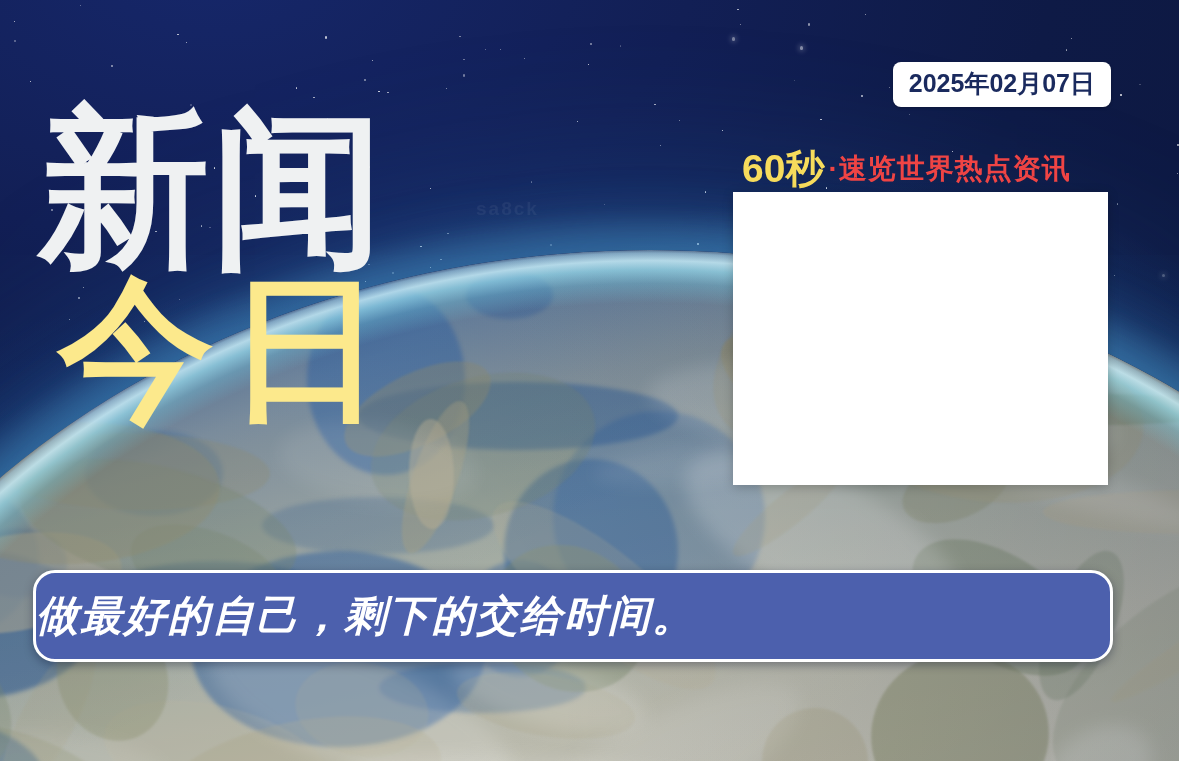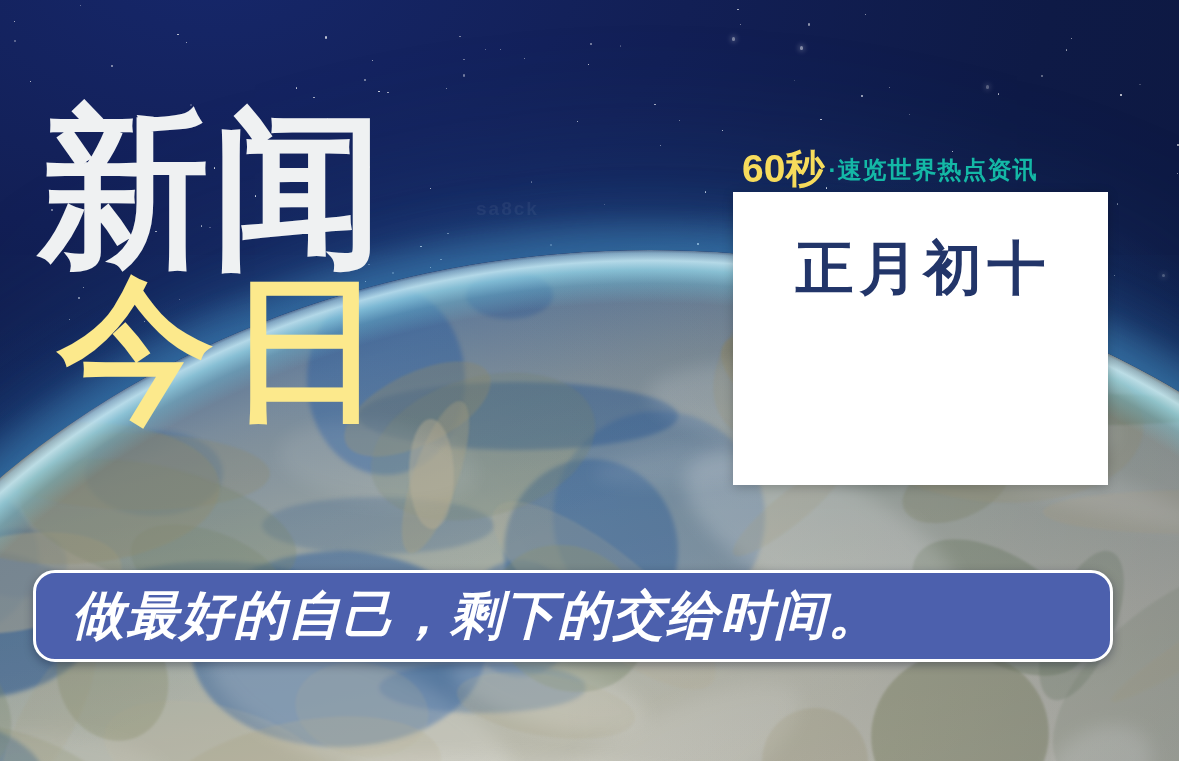--- a/index.html
+++ b/index.html
@@ -202,22 +202,22 @@
     top: 142px;
     white-space: nowrap;
     font-weight: 700;
   }
   .tagline .sec {
     color: #F7DC5C;
     font-size: 39px;
     letter-spacing: 0px;
   }
   .tagline .rest {
-    color: #14b8a6;
-    font-size: 24px;
+    color: #ef4444;
+    font-size: 28px;
     letter-spacing: 1px;
     margin-left: 4px;
     position: relative;
     top: -4px;
   }
 
   
   .card {
     position: absolute;
     left: 733px;
@@ -270,25 +270,24 @@
     box-sizing: border-box;
     background: #4C60AD;
     border: 3px solid #FFFFFF;
     border-radius: 22px;
     display: flex;
     align-items: center;
     box-shadow: 0 3px 10px rgba(5,12,40,0.35);
   }
   .banner-text {
     color: #FFFFFF;
-    font-size: 52px;
+    font-size: 42px;
     font-weight: 700;
     font-style: italic;
     letter-spacing: 2px;
-    margin-left: 36px;
     white-space: nowrap;
   }
 </style>
 </head>
 <body>
 
 <div id="poster">
 
   <div class="space"></div>
   <div class="space-glow"></div>
@@ -515,26 +514,26 @@
     <div class="earth-limb"></div>
   </div>
 
   <div class="watermark">sa8ck</div>
 
   <div class="title-block">
     <div class="title-line title-news">新闻</div>
     <div class="title-line title-today">今日</div>
   </div>
 
+  <div class="date-badge">2025年02月07日</div>
 
   <div class="tagline">
     <span class="sec">60秒</span><span class="rest">·速览世界热点资讯</span>
   </div>
 
   <div class="card">
-    <div class="card-lunar">正月初十</div>
   </div>
 
   <div class="banner">
     <div class="banner-text">做最好的自己，剩下的交给时间。</div>
   </div>
 
 </div>
 
 </body></html>

